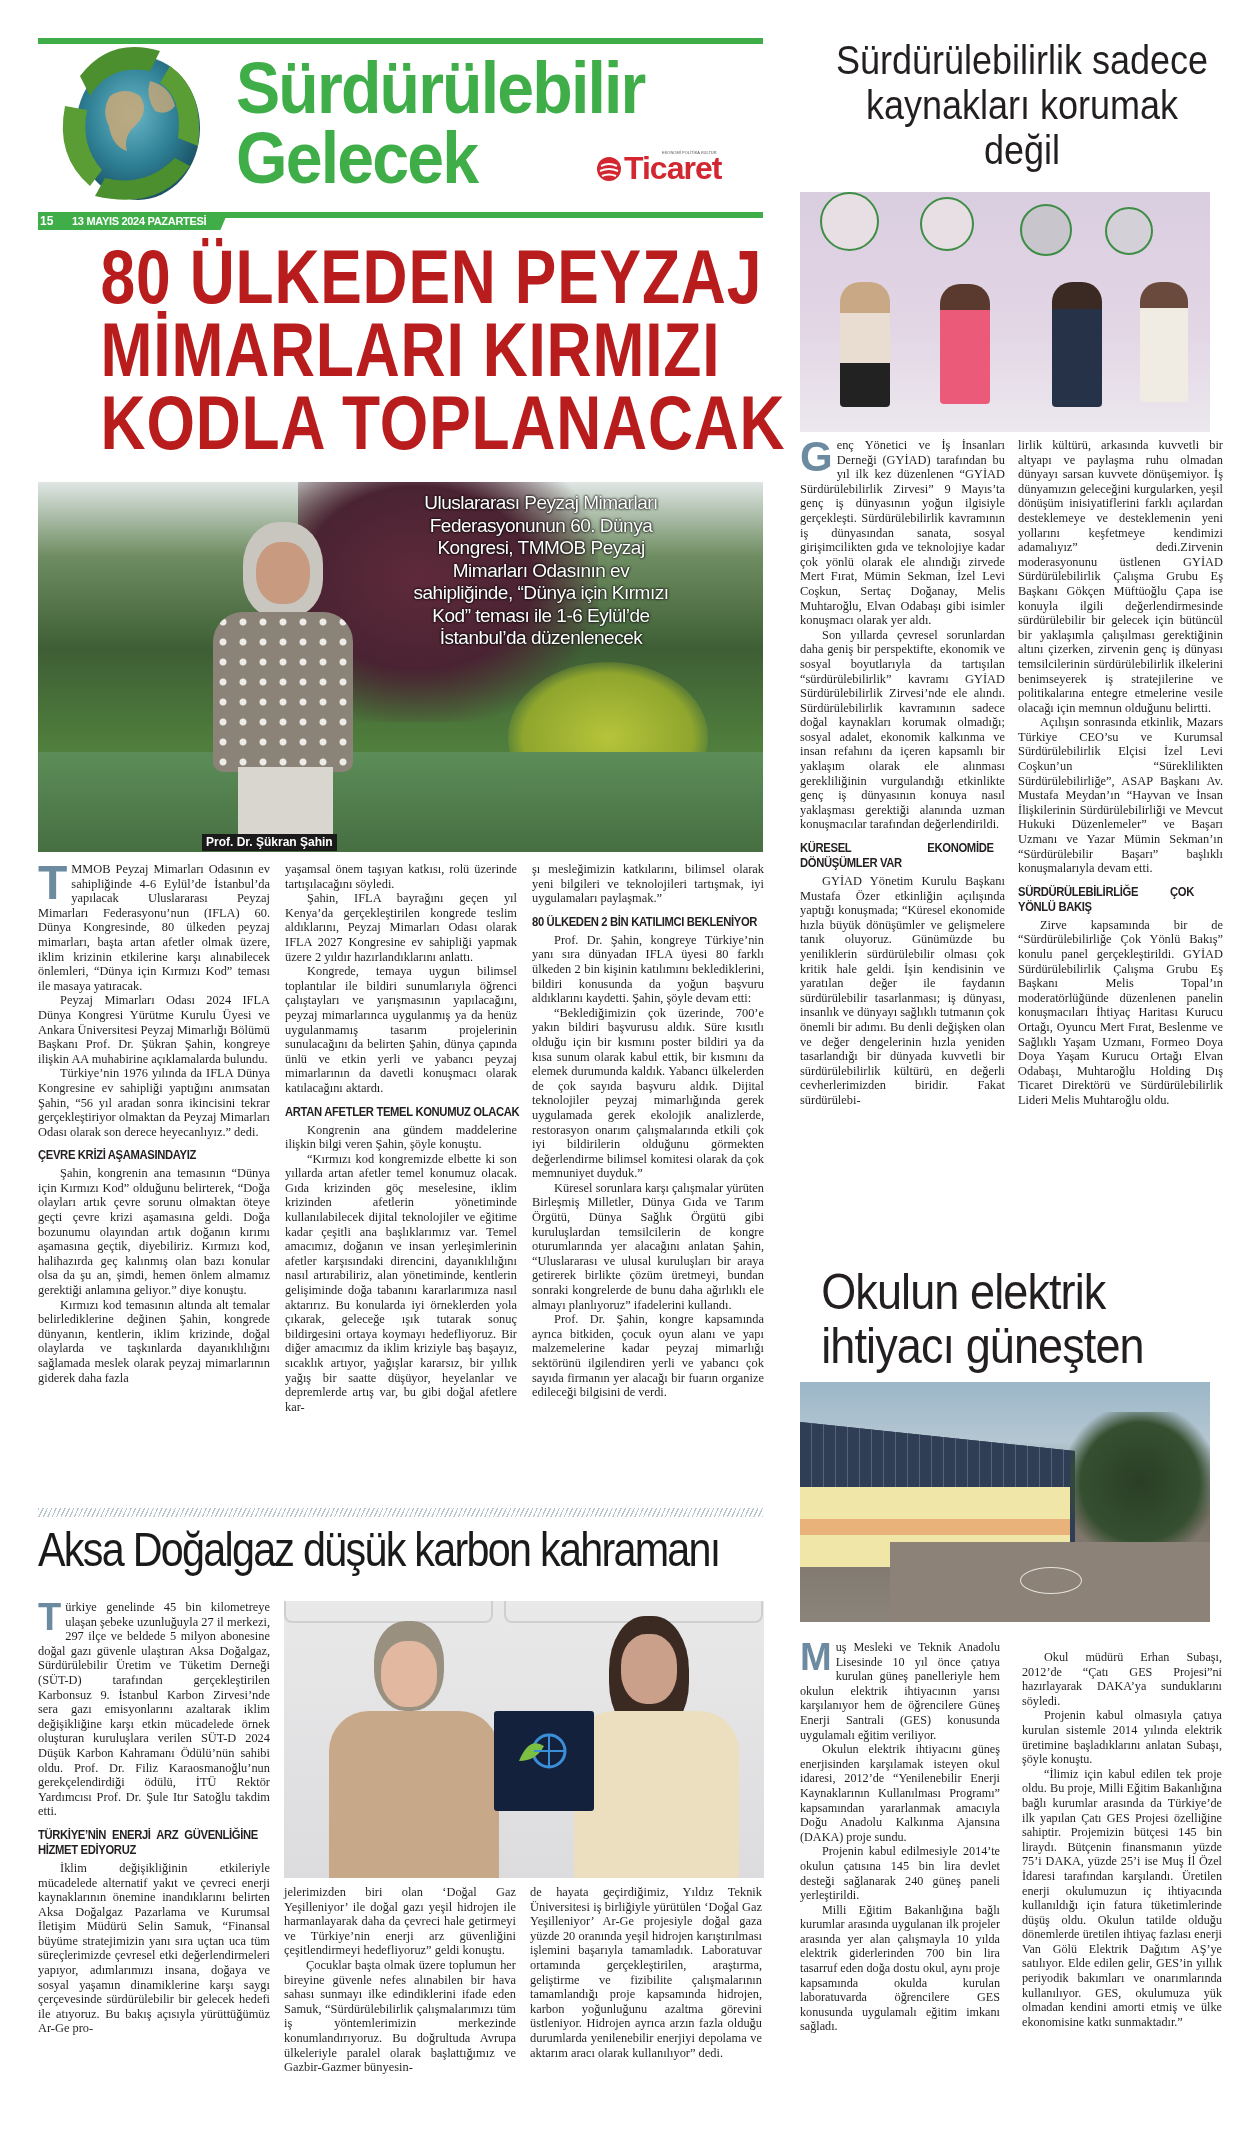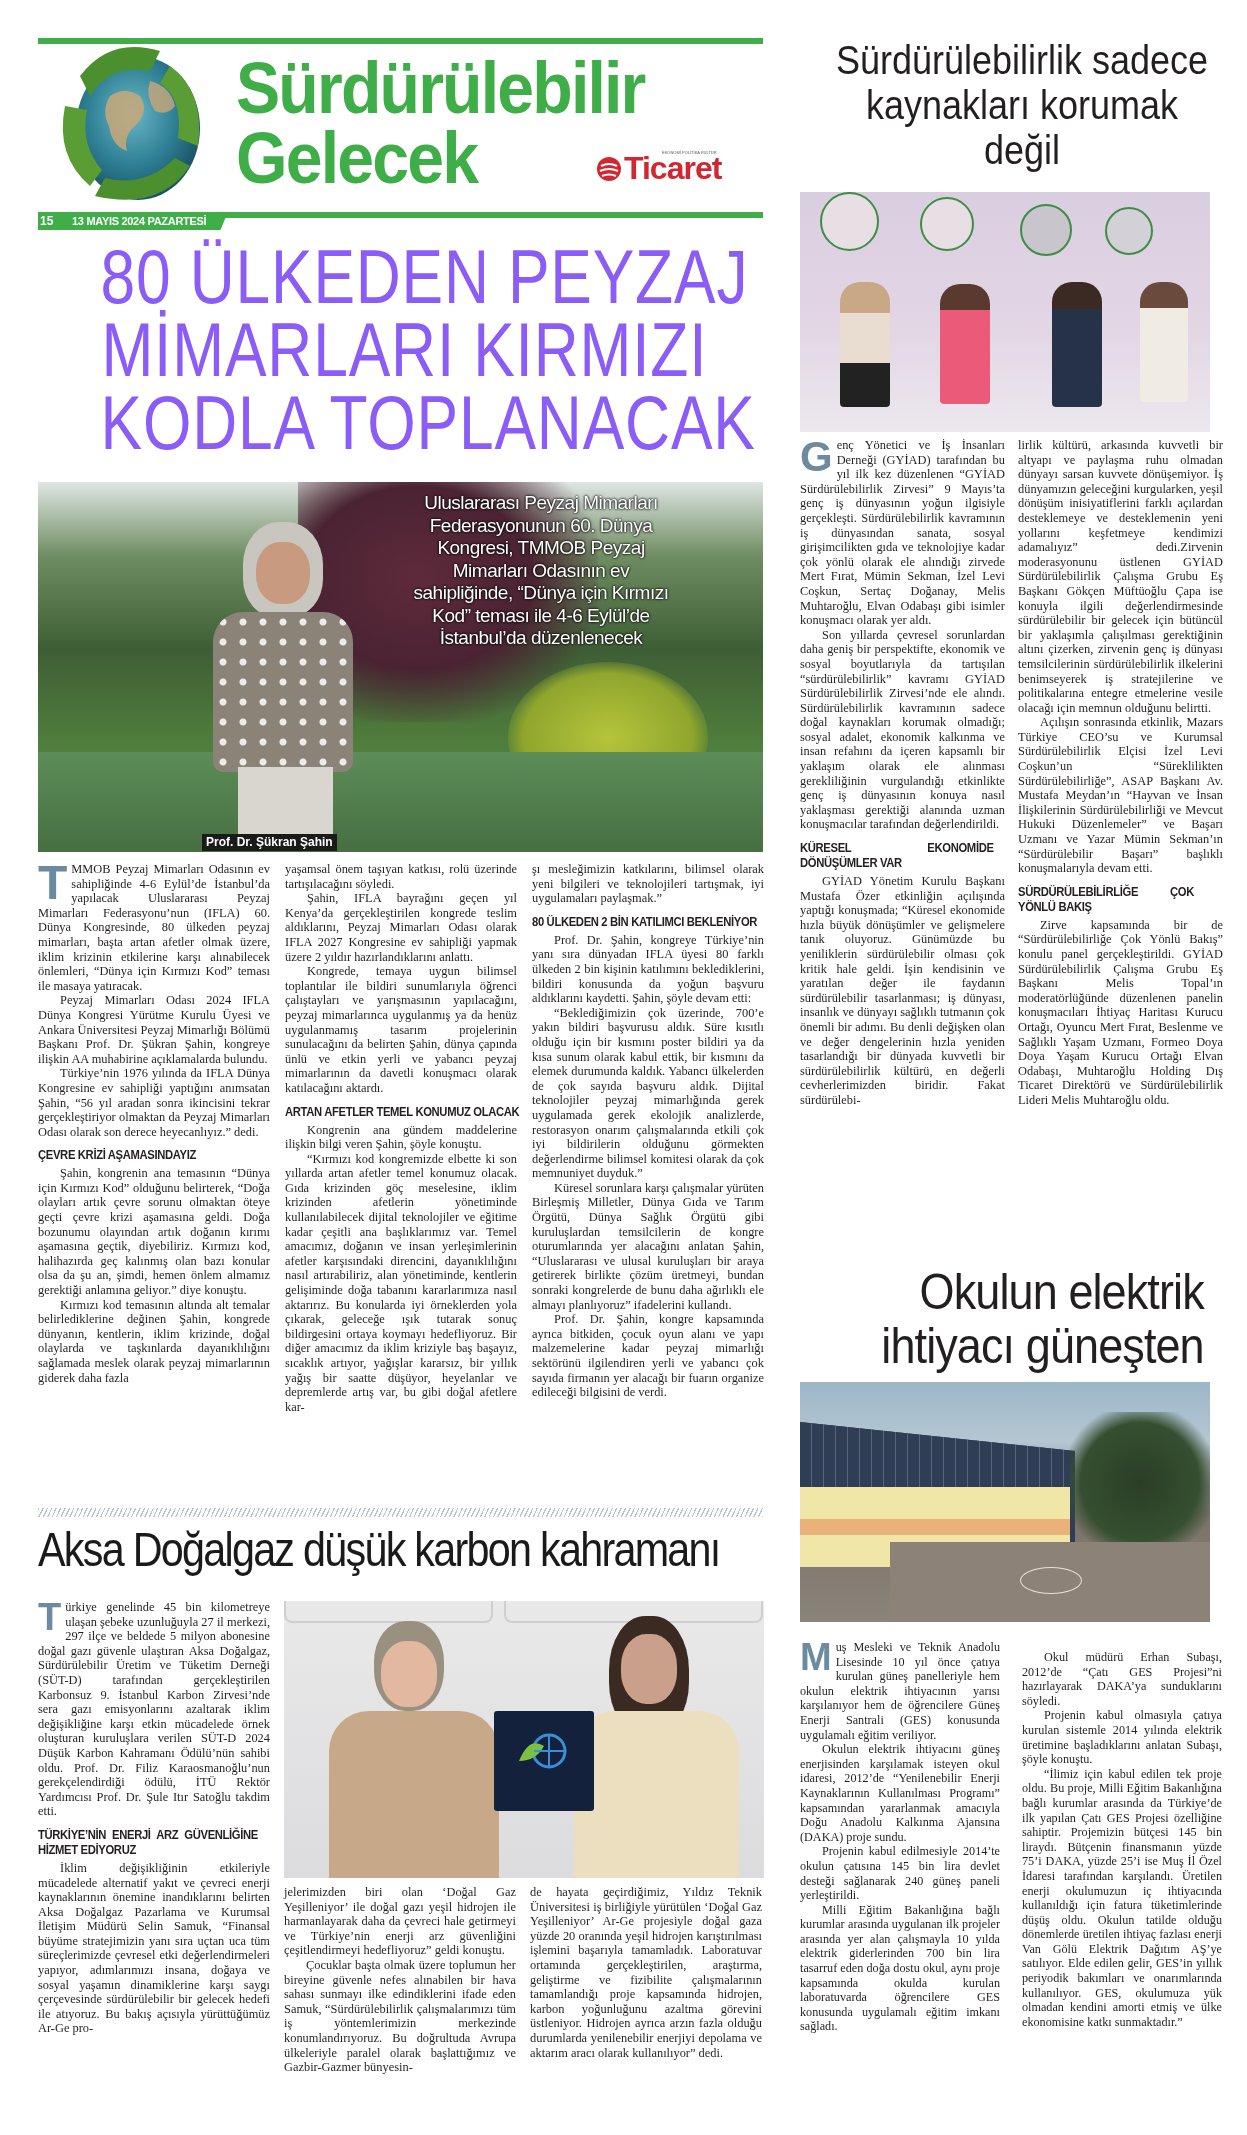--- a/index.html
+++ b/index.html
@@ -50,37 +50,37 @@
     <path d="M5 10 q8 -4 16 0 M4 15 q9 -4 18 0 M6 20 q7 -3 14 0" stroke="#fff" stroke-width="2" fill="none"></path>
   </svg>
   <div class="sans" style="position:absolute;left:28px;top:1px;font-size:32px;line-height:34px;font-weight:900;color:#d22630;letter-spacing:-1px;">Ticaret</div>
 </div>
 
 <div class="abs green" style="left:38px;top:212px;width:725px;height:6px;"></div>
 <div class="abs green" style="left:38px;top:212px;width:190px;height:18px;clip-path:polygon(0 0,100% 0,96% 100%,0 100%);"></div>
 <div class="abs sans" style="left:40px;top:213px;font-size:12px;font-weight:bold;color:#fff;line-height:16px;">15</div>
 <div class="abs sans" style="left:72px;top:213px;font-size:11px;font-weight:bold;color:#fff;line-height:16px;white-space:nowrap;letter-spacing:-0.3px;">13 MAYIS 2024 PAZARTESİ</div>
 
-<div class="abs sans" style="left:34px;top:240px;width:740px;font-weight:400;color:#8b5cf6;font-size:76px;line-height:73px;text-align:right;letter-spacing:1px;">
+<div class="abs sans" style="left:34px;top:240px;width:740px;font-weight:700;color:#b91c1c;font-size:76px;line-height:73px;text-align:left;letter-spacing:1px;">
   <div style="transform:scaleX(0.82);white-space:nowrap;">80 ÜLKEDEN PEYZAJ</div>
   <div style="transform:scaleX(0.82);white-space:nowrap;">MİMARLARI KIRMIZI</div>
   <div style="transform:scaleX(0.82);white-space:nowrap;">KODLA TOPLANACAK</div>
 </div>
 
 <div class="abs photo" style="left:38px;top:482px;width:725px;height:370px;background:linear-gradient(180deg,#dfe6e4 0%,#6f8d62 20%,#3e5e35 45%,#4f7d3c 70%,#5f8f48 100%);">
   <div style="position:absolute;left:260px;top:0;width:300px;height:240px;background:radial-gradient(ellipse at 40% 40%,#5e2a3b 0%,#4a2332 45%,rgba(74,35,50,0) 75%);"></div>
   <div style="position:absolute;left:470px;top:180px;width:200px;height:150px;border-radius:50%;background:radial-gradient(ellipse,#b5c43a 0%,#8fa52d 60%,rgba(143,165,45,0) 75%);"></div>
   <div style="position:absolute;left:0;top:270px;width:725px;height:100px;background:linear-gradient(180deg,#5c8d58,#476f42);"></div>
   <div style="position:absolute;left:160px;top:30px;width:170px;height:330px;">
     <div style="position:absolute;left:45px;top:10px;width:80px;height:95px;border-radius:45% 45% 40% 40%;background:#c9c6c0;"></div>
     <div style="position:absolute;left:58px;top:30px;width:54px;height:62px;border-radius:45%;background:#c89a80;"></div>
     <div style="position:absolute;left:15px;top:100px;width:140px;height:160px;border-radius:30px 30px 10px 10px;background:radial-gradient(circle,#ecebe8 3px,rgba(0,0,0,0) 4px) 0 0/20px 20px,#8c8378;"></div>
     <div style="position:absolute;left:40px;top:255px;width:95px;height:80px;background:#d8d6cf;"></div>
   </div>
-  <div class="sans" style="position:absolute;left:368px;top:10px;width:270px;color:#fff;font-size:19px;line-height:22.5px;text-align:center;text-shadow:0 0 3px #000,0 0 2px #000;letter-spacing:-0.5px;">Uluslararası Peyzaj Mimarları Federasyonunun 60. Dünya Kongresi, TMMOB Peyzaj Mimarları Odasının ev sahipliğinde, “Dünya için Kırmızı Kod” teması ile 4-6 Eylül’de İstanbul’da düzenlenecek</div>
+  <div class="sans" style="position:absolute;left:368px;top:10px;width:270px;color:#fff;font-size:19px;line-height:22.5px;text-align:center;text-shadow:0 0 3px #000,0 0 2px #000;letter-spacing:-0.5px;">Uluslararası Peyzaj Mimarları Federasyonunun 60. Dünya Kongresi, TMMOB Peyzaj Mimarları Odasının ev sahipliğinde, “Dünya için Kırmızı Kod” teması ile 1-6 Eylül’de İstanbul’da düzenlenecek</div>
   <div class="sans" style="position:absolute;left:164px;top:352px;background:#1a1a1a;color:#fff;font-size:12px;font-weight:bold;padding:1px 4px;line-height:15px;">Prof. Dr. Şükran Şahin</div>
 </div>
 
 <div class="abs body-text" style="left:38px;top:862px;width:232px;">
   <p class="noindent"><span class="dropcap">T</span><span>MMOB Peyzaj Mimarları Odasının ev sahipliğinde 4-6 Eylül’de İstanbul’da yapılacak Uluslararası Peyzaj Mimarları Federasyonu’nun (IFLA) 60. Dünya Kongresinde, 80 ülkeden peyzaj mimarları, başta artan afetler olmak üzere, iklim krizinin etkilerine karşı alınabilecek önlemleri, “Dünya için Kırmızı Kod” teması ile masaya yatıracak.</span></p>
   <p>Peyzaj Mimarları Odası 2024 IFLA Dünya Kongresi Yürütme Kurulu Üyesi ve Ankara Üniversitesi Peyzaj Mimarlığı Bölümü Başkanı Prof. Dr. Şükran Şahin, kongreye ilişkin AA muhabirine açıklamalarda bulundu.</p>
   <p>Türkiye’nin 1976 yılında da IFLA Dünya Kongresine ev sahipliği yaptığını anımsatan Şahin, “56 yıl aradan sonra ikincisini tekrar gerçekleştiriyor olmaktan da Peyzaj Mimarları Odası olarak son derece heyecanlıyız.” dedi.</p>
   <div class="sub">ÇEVRE KRİZİ AŞAMASINDAYIZ</div>
   <p>Şahin, kongrenin ana temasının “Dünya için Kırmızı Kod” olduğunu belirterek, “Doğa olayları artık çevre sorunu olmaktan öteye geçti çevre krizi aşamasına geldi. Doğa bozunumu olayından artık doğanın kırımı aşamasına geçtik, diyebiliriz. Kırmızı kod, halihazırda geç kalınmış olan bazı konular olsa da şu an, şimdi, hemen önlem almamız gerektiği anlamına geliyor.” diye konuştu.</p>
   <p>Kırmızı kod temasının altında alt temalar belirlediklerine değinen Şahin, kongrede dünyanın, kentlerin, iklim krizinde, doğal olaylarda ve taşkınlarda dayanıklılığını sağlamada meslek olarak peyzaj mimarlarının giderek daha fazla</p>
@@ -165,21 +165,21 @@
   <p>GYİAD Yönetim Kurulu Başkanı Mustafa Özer etkinliğin açılışında yaptığı konuşmada; “Küresel ekonomide hızla büyük dönüşümler ve gelişmelere tanık oluyoruz. Günümüzde bu yeniliklerin sürdürülebilir olması çok kritik hale geldi. İşin kendisinin ve yaratılan değer ile faydanın sürdürülebilir tasarlanması; iş dünyası, insanlık ve dünyayı sağlıklı tutmanın çok önemli bir adımı. Bu denli değişken olan ve değer dengelerinin hızla yeniden tasarlandığı bir dünyada kuvvetli bir sürdürülebilirlik kültürü, en değerli cevherlerimizden biridir. Fakat sürdürülebi-</p>
 </div>
 
 <div class="abs body-text" style="left:1018px;top:438px;width:205px;">
   <p class="noindent">lirlik kültürü, arkasında kuvvetli bir altyapı ve paylaşma ruhu olmadan dünyayı sarsan kuvvete dönüşemiyor. İş dünyamızın geleceğini kurgularken, yeşil dönüşüm inisiyatiflerini farklı açılardan desteklemeye ve desteklemenin yeni yollarını keşfetmeye kendimizi adamalıyız” dedi.Zirvenin moderasyonunu üstlenen GYİAD Sürdürülebilirlik Çalışma Grubu Eş Başkanı Gökçen Müftüoğlu Çapa ise konuyla ilgili değerlendirmesinde sürdürülebilir bir gelecek için bütüncül bir yaklaşımla çalışılması gerektiğinin altını çizerken, zirvenin genç iş dünyası temsilcilerinin sürdürülebilirlik ilkelerini benimseyerek iş stratejilerine ve politikalarına entegre etmelerine vesile olacağı için memnun olduğunu belirtti.</p>
   <p>Açılışın sonrasında etkinlik, Mazars Türkiye CEO’su ve Kurumsal Sürdürülebilirlik Elçisi İzel Levi Coşkun’un “Süreklilikten Sürdürülebilirliğe”, ASAP Başkanı Av. Mustafa Meydan’ın “Hayvan ve İnsan İlişkilerinin Sürdürülebilirliği ve Mevcut Hukuki Düzenlemeler” ve Başarı Uzmanı ve Yazar Mümin Sekman’ın “Sürdürülebilir Başarı” başlıklı konuşmalarıyla devam etti.</p>
   <div class="sub" style="white-space:normal;width:200px;">SÜRDÜRÜLEBİLİRLİĞE ÇOK YÖNLÜ BAKIŞ</div>
   <p>Zirve kapsamında bir de “Sürdürülebilirliğe Çok Yönlü Bakış” konulu panel gerçekleştirildi. GYİAD Sürdürülebilirlik Çalışma Grubu Eş Başkanı Melis Topal’ın moderatörlüğünde düzenlenen panelin konuşmacıları İhtiyaç Haritası Kurucu Ortağı, Oyuncu Mert Fırat, Beslenme ve Sağlıklı Yaşam Uzmanı, Formeo Doya Doya Yaşam Kurucu Ortağı Elvan Odabaşı, Muhtaroğlu Holding Dış Ticaret Direktörü ve Sürdürülebilirlik Lideri Melis Muhtaroğlu oldu.</p>
 </div>
 
-<div class="abs sans" style="left:800px;top:1265px;width:425px;font-size:50px;line-height:54px;text-align:right;color:#231f20;letter-spacing:-1px;">
+<div class="abs sans" style="left:800px;top:1265px;width:425px;font-size:50px;line-height:54px;text-align:left;color:#231f20;letter-spacing:-1px;">
   <div style="transform:scaleX(0.9);">Okulun elektrik</div>
   <div style="transform:scaleX(0.9);">ihtiyacı güneşten</div>
 </div>
 
 <div class="abs photo" style="left:800px;top:1382px;width:410px;height:240px;background:linear-gradient(180deg,#9bb6c8 0%,#b5c7d2 25%,#7b7268 55%,#8b847a 100%);">
   <div style="position:absolute;left:0;top:40px;width:275px;height:95px;background:repeating-linear-gradient(90deg,#2f3e55 0 11px,#56647a 11px 12px),#2f3e55;transform:skewY(6deg);transform-origin:left;"></div>
   <div style="position:absolute;left:0;top:105px;width:270px;height:80px;background:linear-gradient(180deg,#efe6a8 0 40%,#e8b27a 40% 60%,#efe6a8 60%);"></div>
   <div style="position:absolute;left:270px;top:30px;width:140px;height:140px;background:radial-gradient(ellipse,#2a3e26 0%,#364f30 60%,rgba(54,79,48,0) 80%);"></div>
   <div style="position:absolute;left:90px;top:160px;width:320px;height:80px;background:#8c8278;"></div>
   <div style="position:absolute;left:220px;top:185px;width:60px;height:25px;border:1.5px solid #e6e2dc;border-radius:50%;"></div>

